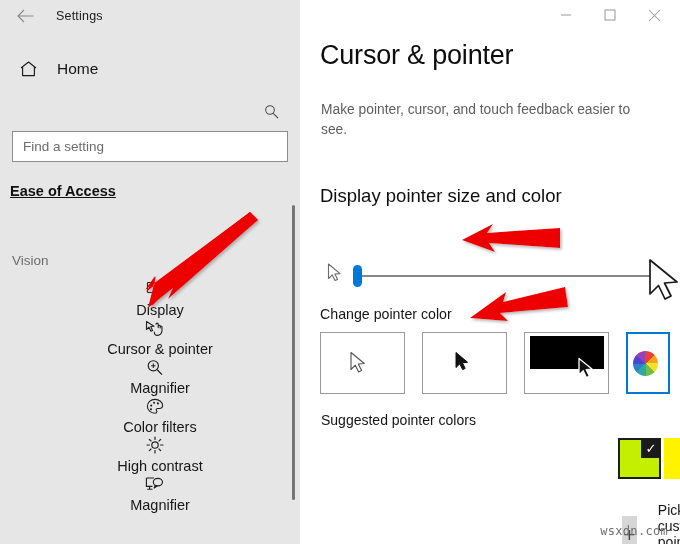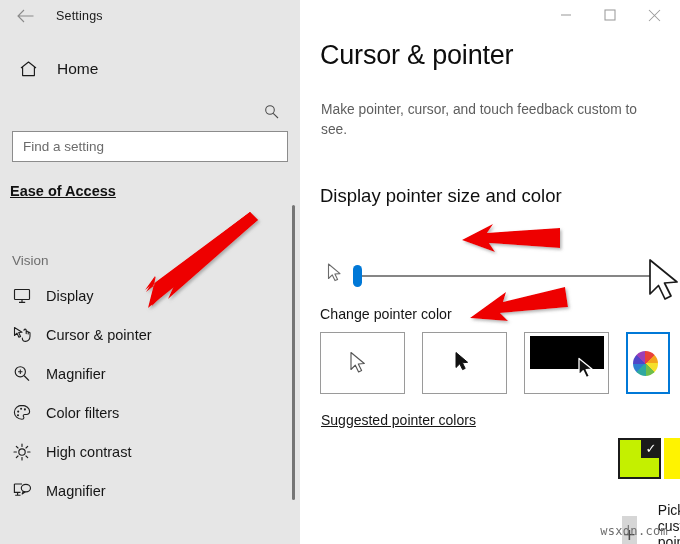--- a/index.html
+++ b/index.html
@@ -94,20 +94,21 @@
     color: #6e6e6e;
     margin: 54px 0 0 12px;
   }
   .nav-list { margin-top: 8px; }
   .nav-item {
     display: flex;
     align-items: center;
     height: 39px;
     padding-left: 9px;
     cursor: default;
+    flex-direction: column;
   }
   .nav-ico {
     width: 26px; height: 22px;
     display: flex; align-items: center; justify-content: center;
     color: #1f1f1f;
     flex: 0 0 26px;
   }
   .nav-label {
     font-size: 14.5px;
     color: #161616;
@@ -171,21 +172,20 @@
     position: absolute;
     left: 20px; top: 306px;
     font-size: 14.2px;
     color: #151515;
   }
   .lbl-suggested {
     position: absolute;
     left: 21px; top: 412px;
     font-size: 14px;
     color: #151515;
-    text-decoration: underline;
   }
 
   
   .slider-row {
     position: absolute;
     left: 20px; top: 258px;
     width: 350px; height: 40px;
   }
   .mini-cursor {
     position: absolute;
@@ -470,21 +470,21 @@
         </svg>
       </div>
       <div class="win-btn">
         <svg width="13" height="13" viewBox="0 0 13 13">
           <path d="M1 1 L12 12 M12 1 L1 12" stroke="currentColor" stroke-width="1.05"></path>
         </svg>
       </div>
     </div>
 
     <div class="page-title">Cursor &amp; pointer</div>
-    <div class="page-sub">Make pointer, cursor, and touch feedback custom to see.</div>
+    <div class="page-sub">Make pointer, cursor, and touch feedback easier to see.</div>
     <div class="sec-head">Display pointer size and color</div>
 
 
     <div class="slider-row">
       <span class="mini-cursor">
         <svg width="17" height="21" viewBox="0 0 17 21">
           <path d="M1.5 1 L1.5 15.5 L5.3 11.9 L8 17.6 L10.6 16.4 L7.9 11 L13 10.6 Z" fill="#ffffff" stroke="#6b6b6b" stroke-width="1.1" stroke-linejoin="round"></path>
         </svg>
       </span>
       <div class="slider-track"></div>

